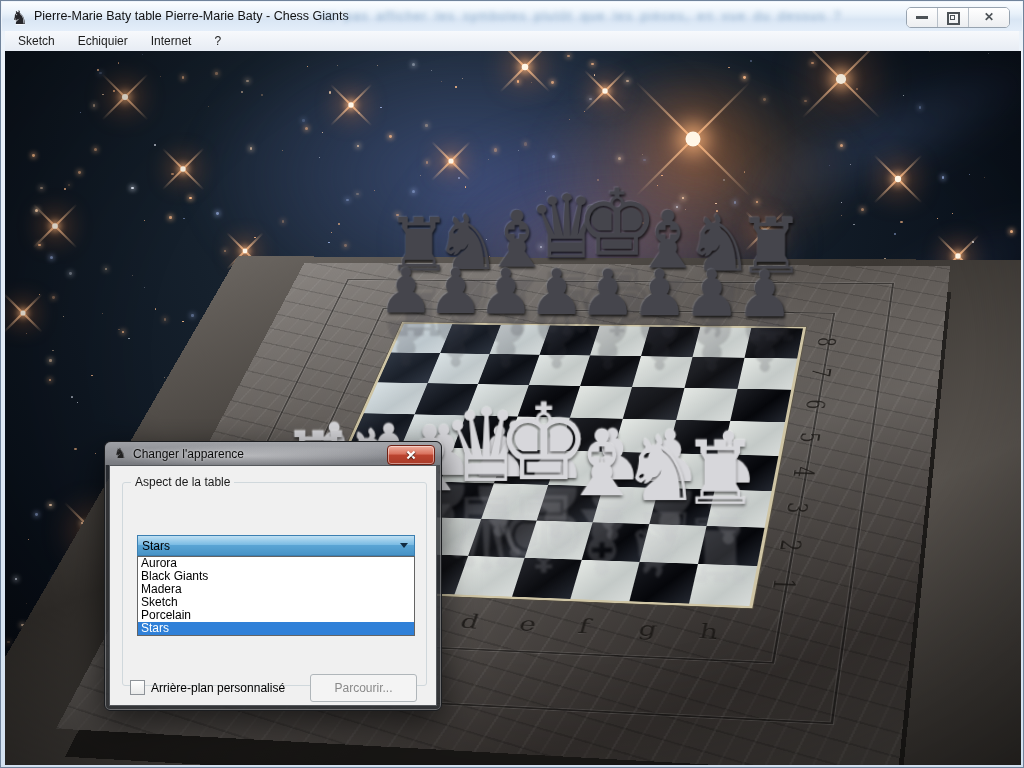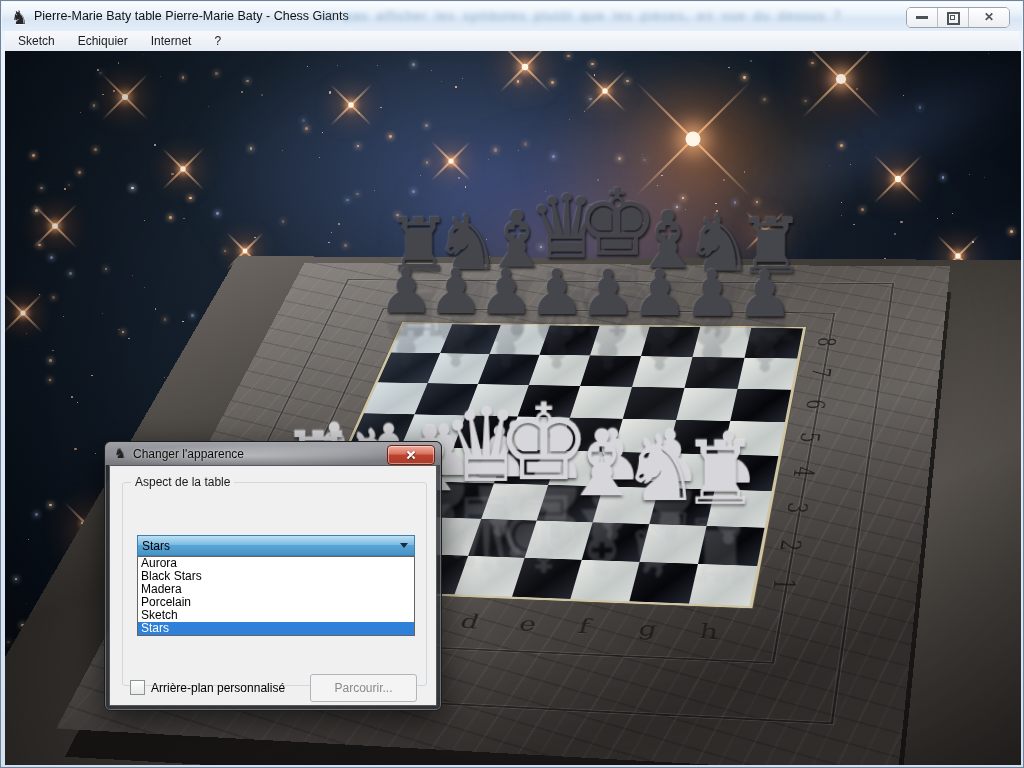--- a/index.html
+++ b/index.html
@@ -1052,24 +1052,24 @@
         <span class="group-label">Aspect de la table</span>
       </div>
       <div class="combo">
         <span class="combo-text">Stars</span>
         <span class="combo-btn">
             <span class="combo-arrow"></span>
           </span>
       </div>
       <div class="droplist" id="droplist">
           <div class="list-item">Aurora</div>
-          <div class="list-item">Black Stars</div>
+          <div class="list-item">Black Giants</div>
           <div class="list-item">Madera</div>
+          <div class="list-item">Sketch</div>
           <div class="list-item">Porcelain</div>
-          <div class="list-item">Sketch</div>
           <div class="list-item selected">Stars</div>
         </div>
       <div class="chkrow">
         <span class="chkbox"></span>
         <span class="chklabel">Arrière-plan personnalisé</span>
       </div>
       <div class="browse-btn">Parcourir...</div>
     </div>
   </div>
 

